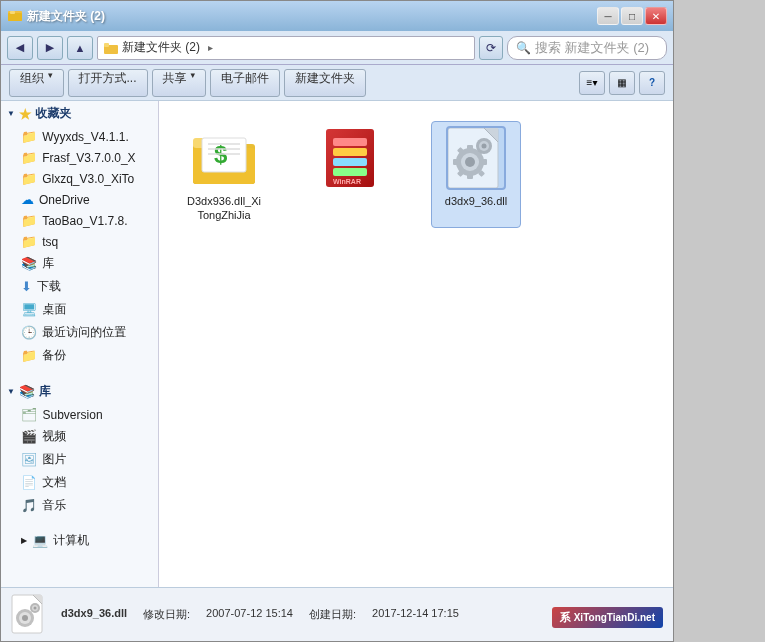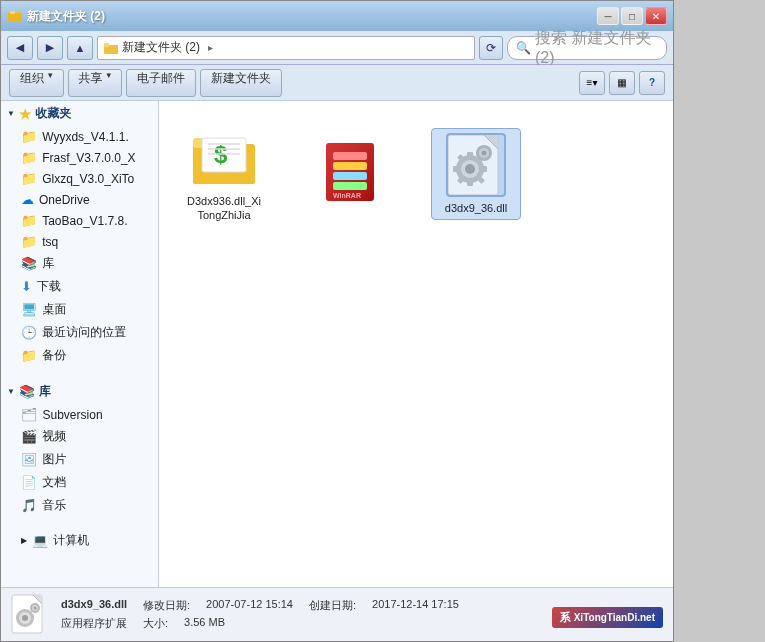--- a/index.html
+++ b/index.html
@@ -237,21 +237,20 @@
     
     .file-area {
       flex: 1;
       background: white;
       display: flex;
       flex-wrap: wrap;
       align-content: flex-start;
       padding: 20px;
       gap: 36px;
       overflow-y: auto;
-      align-items: center;
     }
 
     .file-item {
       display: flex;
       flex-direction: column;
       align-items: center;
       width: 90px;
       cursor: pointer;
       padding: 4px;
       border-radius: 4px;
@@ -351,28 +350,31 @@
       <svg width="14" height="12" viewBox="0 0 14 12">
         <rect x="0" y="3" width="14" height="9" rx="1" fill="#f0c040"></rect>
         <rect x="0" y="1" width="5" height="4" rx="1" fill="#f8d870"></rect>
       </svg>
       <span>新建文件夹 (2)</span>
       <span style="margin-left:4px;color:#666;font-size:10px;">▸</span>
     </div>
     <div class="refresh-btn">⟳</div>
     <div class="search-box">
       <span style="font-size:12px;">🔍</span>
-      <span style="color:#999;font-size:16px;">搜索 新建文件夹 (2)</span>
+      <span style="color:#999;font-size:13px;">搜索 新建文件夹 (2)</span>
     </div>
   </div>
 
   <div class="toolbar">
     <div class="toolbar-btn">
       <span>组织</span>
       <span style="font-size:9px;">▾</span>
+    </div>
+    <div class="toolbar-btn">
+      <span>打开方式...</span>
     </div>
     <div class="toolbar-btn">
       <span>共享</span>
       <span style="font-size:9px;">▾</span>
     </div>
     <div class="toolbar-btn">
       <span>电子邮件</span>
     </div>
     <div class="toolbar-btn">
       <span>新建文件夹</span>
@@ -583,25 +585,20 @@
     </div>
 
     <div class="status-info">
       <div class="status-row">
         <span style="font-weight:bold;">d3dx9_36.dll</span>
         <span>修改日期:</span>
         <span>2007-07-12 15:14</span>
         <span>创建日期:</span>
         <span>2017-12-14 17:15</span>
       </div>
-      <div class="status-row">
-        <span>应用程序扩展</span>
-        <span>大小:</span>
-        <span>3.56 MB</span>
-      </div>
     </div>
 
     <div class="status-bottom-right">
       <div class="watermark">
         <span>系</span>
         <span style="font-size:10px;">XiTongTianDi.net</span>
       </div>
     </div>
   </div>
 

